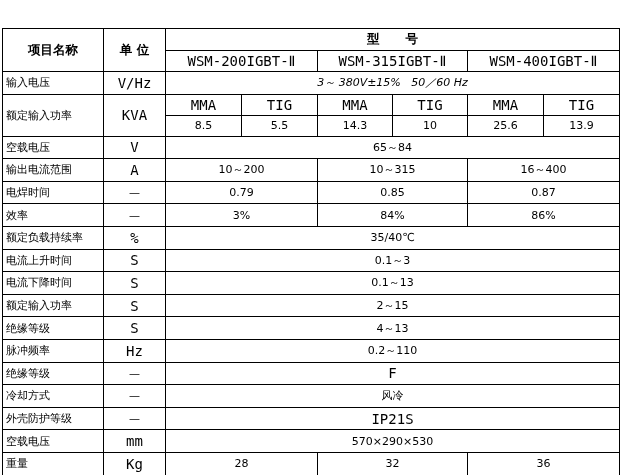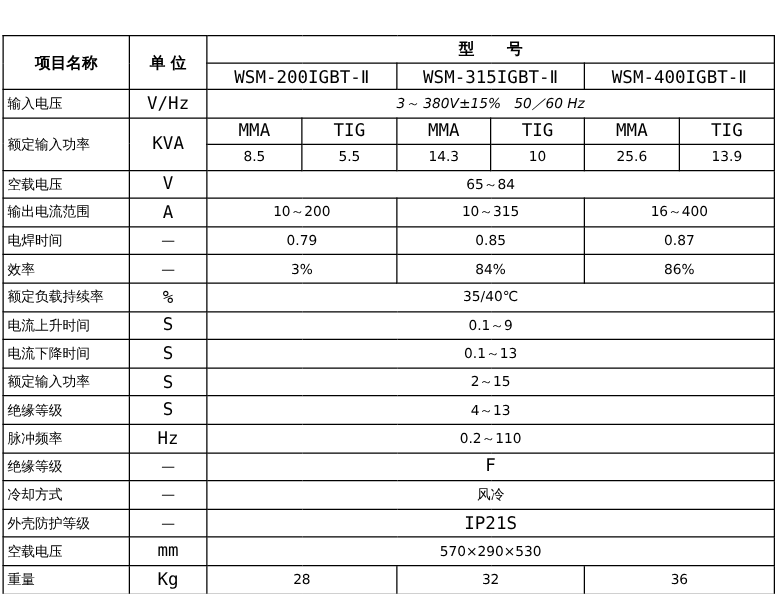--- a/index.html
+++ b/index.html
@@ -111,21 +111,21 @@
 
   <tr class="r">
     <td class="name">额定负载持续率</td>
     <td class="mono">%</td>
     <td colspan="6">35/40℃</td>
   </tr>
 
   <tr class="r">
     <td class="name">电流上升时间</td>
     <td class="mono">S</td>
-    <td colspan="6">0.1～9</td>
+    <td colspan="6">0.1～3</td>
   </tr>
 
   <tr class="r">
     <td class="name">电流下降时间</td>
     <td class="mono">S</td>
     <td colspan="6">0.1～13</td>
   </tr>
 
   <tr class="r">
     <td class="name">额定输入功率</td>

